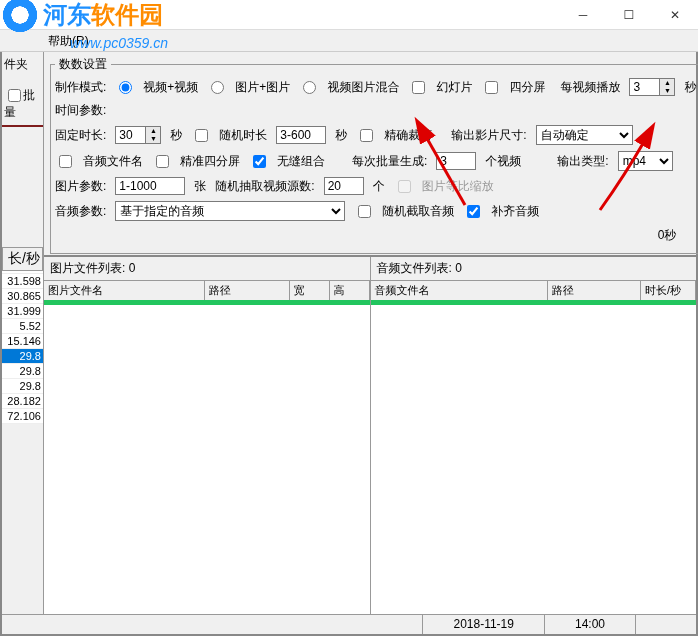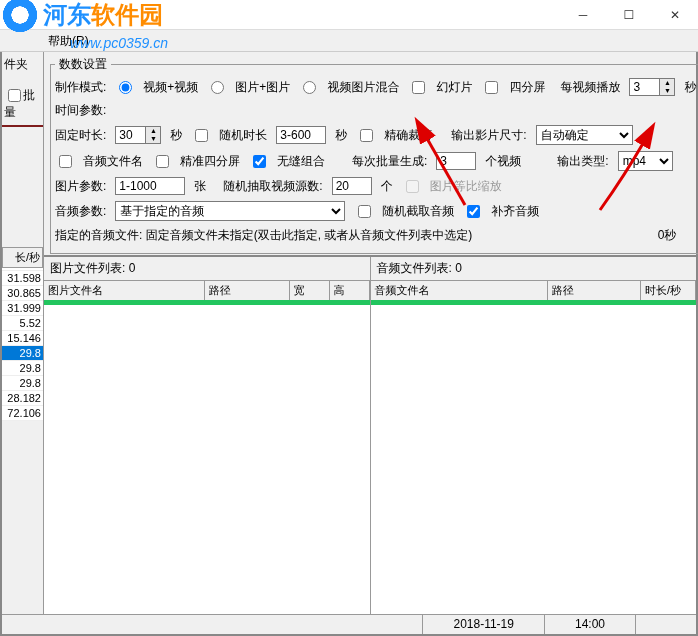--- a/index.html
+++ b/index.html
@@ -10,21 +10,21 @@
 .watermark .logo{display:inline-block;width:40px;height:40px;border-radius:50%;background:radial-gradient(circle,#fff 30%,#1e90ff 31%,#1e90ff 60%,transparent 61%);position:relative;vertical-align:middle}
 .watermark .txt{font-size:24px;font-weight:bold;vertical-align:middle}
 .watermark .t1{color:#1e90ff}
 .watermark .t2{color:#ff8c00}
 .watermark .url{position:absolute;top:40px;left:70px;color:#1e90ff;font-size:14px;font-style:italic}
 .menubar{height:22px;padding-left:40px;background:#f0f0f0;border-bottom:1px solid #ccc}
 .menubar span{padding:3px 8px;display:inline-block}
 .main{position:absolute;top:52px;left:0;right:0;bottom:0;border:2px solid #888;border-top:none;background:#f0f0f0}
 .leftcol{position:absolute;top:0;left:0;width:42px;bottom:20px;border-right:1px solid #999}
 .leftcol .hdr{padding:4px 2px;border-bottom:2px solid #7f1d1d}
-.leftcol .thdr{background:#f0f0f0;border:1px solid #999;padding:2px;text-align:right;font-size:11px}
+.leftcol .thdr{background:#f0f0f0;border:1px solid #999;padding:2px;text-align:right;font-size:14px}
 .leftcol .cell{border-bottom:1px solid #eee;padding:1px 2px;text-align:right;font-size:11px;background:#fff}
 .leftcol .sel{background:#0078d7;color:#fff}
 .params{position:absolute;top:0;left:42px;right:0;padding:4px 6px}
 fieldset{border:1px solid #999;padding:2px 4px 6px;margin-bottom:2px}
 legend{padding:0 4px}
 .row{display:flex;align-items:center;flex-wrap:nowrap;padding:3px 0;gap:9px;white-space:nowrap}
 .row label,.row span{white-space:nowrap}
 input[type=checkbox],input[type=radio]{margin:0 2px 0 4px;vertical-align:middle}
 input[type=text]{border:1px solid #7a7a7a;padding:1px 3px;height:18px;background:#fff;font-size:12px}
 select{border:1px solid #7a7a7a;height:20px;background:#fff;font-size:12px}
@@ -148,38 +148,37 @@
         <input type="text" style="width: 40px;" value="3">
         <span>个视频</span>
         <span style="margin-left:27px">输出类型:</span>
         <select style="width:55px"><option>mp4</option></select>
       </div>
 
       <div class="row">
         <span>图片参数:</span>
         <input type="text" style="width: 70px;" value="1-1000">
         <span>张</span>
-        <span style="margin-left:8px">随机抽取视频源数:</span>
+        <span style="">随机抽取视频源数:</span>
         <input type="text" style="width: 40px;" value="20">
         <span>个</span>
         <input type="checkbox" disabled="" style="">
           <span style="color:#999">图片等比缩放</span>
       </div>
 
       <div class="row">
         <span>音频参数:</span>
         <select style="width:230px"><option>基于指定的音频</option></select>
         <input type="checkbox" style="">
           <span>随机截取音频</span>
         <input type="checkbox" checked="" style="">
           <span>补齐音频</span>
       </div>
 
       <div class="row">
-        <span>指定的音频文件: 固定音频文件未指定(双击此指定, 或者从音频文件列表中选定)</span>
         <span style="margin-left:auto;margin-right:20px">0秒</span>
       </div>
     </fieldset>
   </div>
 
   <div class="lists">
     <div class="listpane">
       <div class="listtitle">图片文件列表: 0</div>
       <div class="listhdr">
         <div style="flex:2">图片文件名</div>

